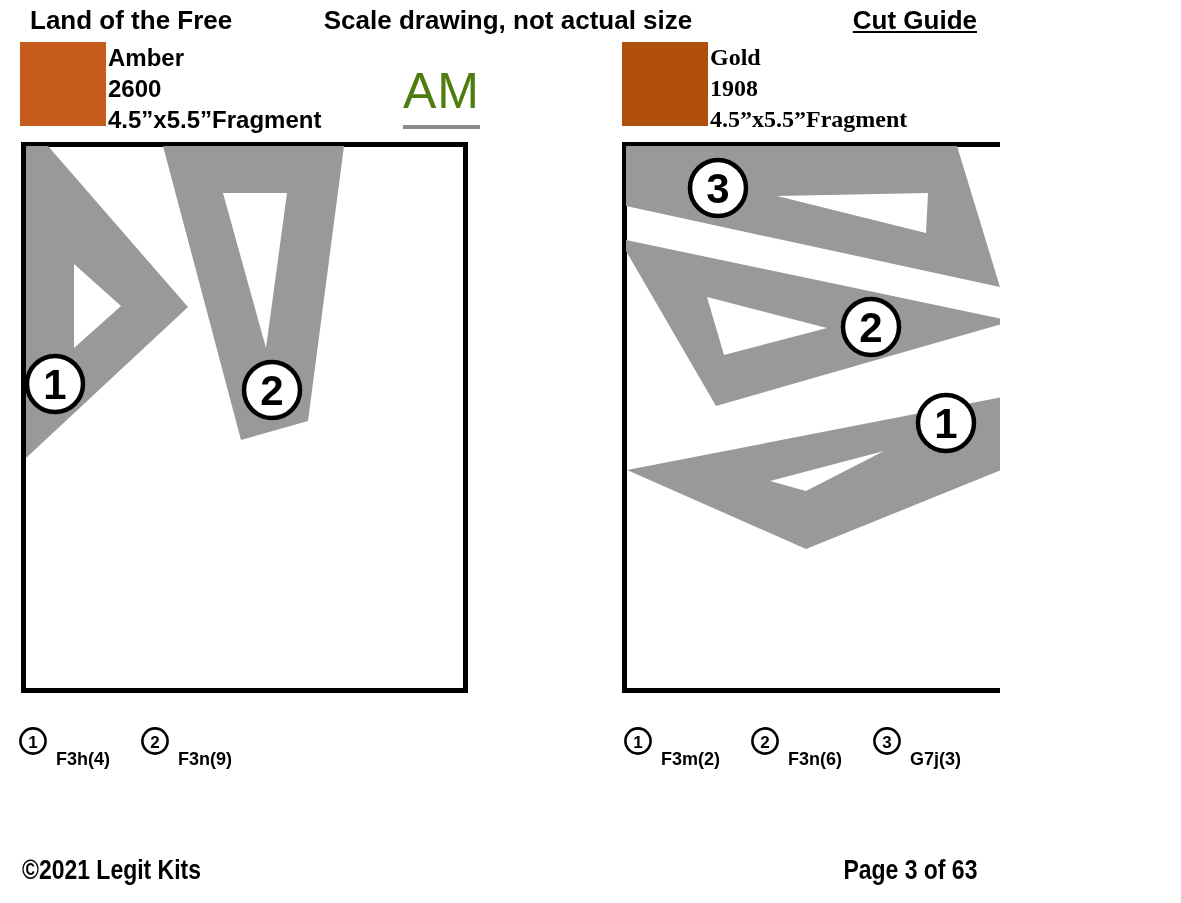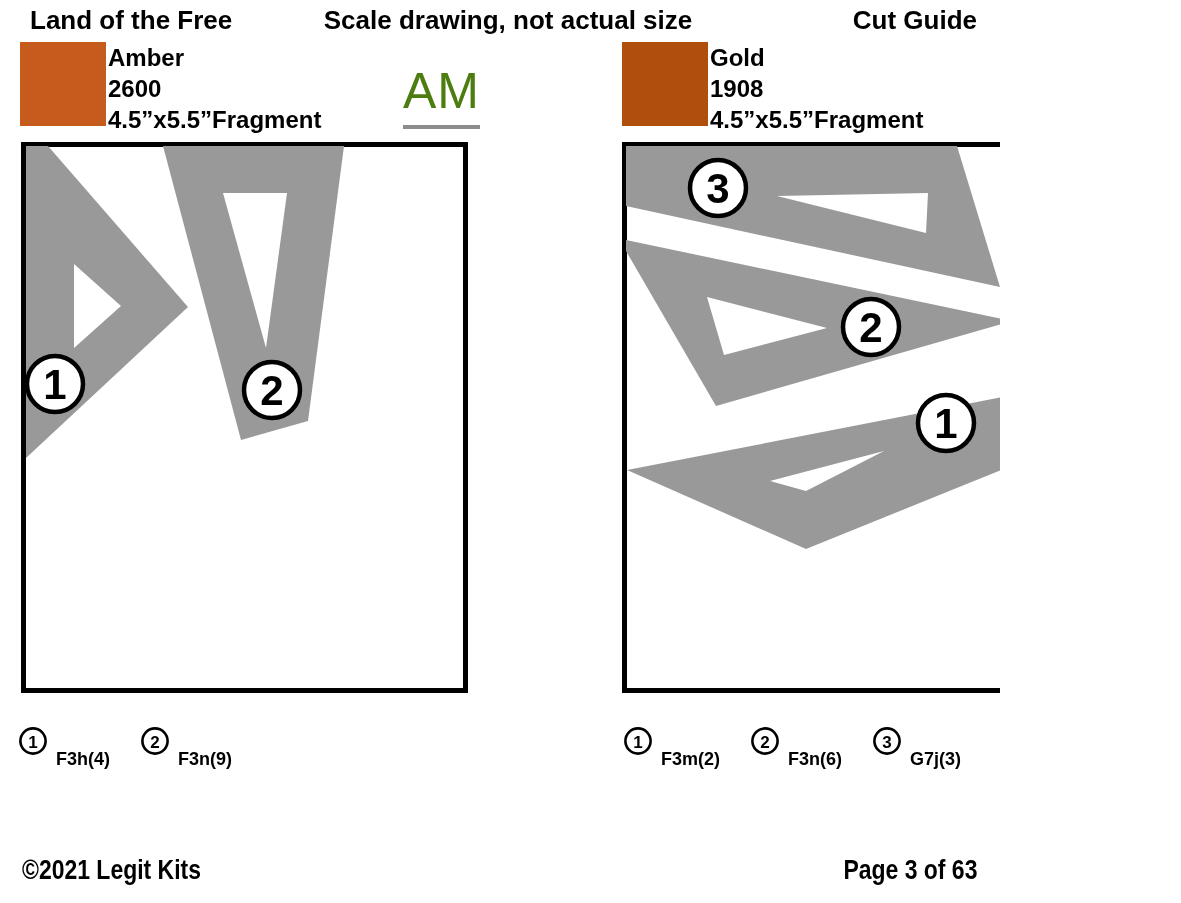--- a/index.html
+++ b/index.html
@@ -3,26 +3,26 @@
 <meta charset="utf-8">
 <title>Cut Guide</title>
 <style>
   html,body{margin:0;padding:0;background:#fff;}
   .page{position:relative;width:1000px;height:903px;background:#fff;overflow:hidden;
         font-family:"Liberation Sans","DejaVu Sans",sans-serif;color:#000;}
   .abs{position:absolute;}
   .hdr{font-size:26px;font-weight:bold;white-space:nowrap;}
   #title-left{left:30px;top:5px;}
   #title-center{left:50%;top:5px;transform:translateX(-50%);margin-left:8px;}
-  #title-right{right:23px;top:5px;}
+  #title-right{right:23px;top:5px;text-decoration:underline;}
   .panel{position:absolute;top:0;left:0;width:100%;height:100%;pointer-events:none;}
   .swatch{top:42px;width:86px;height:84px;}
   .p0 .swatch{left:20px;} .p1 .swatch{left:622px;}
   .fabric-info{top:42px;font-size:24px;font-weight:bold;line-height:31px;white-space:nowrap;}
-  .p0 .fabric-info{left:108px;} .p1 .fabric-info{left:710px;}
+  .p0 .fabric-info{left:108px;} .p1 .fabric-info{left:710px;font-family:Liberation Serif, serif;}
   .panel-code{font-size:50px;font-weight:400;color:#4d7c0f;letter-spacing:1px;line-height:1;margin-left:12px;}
   .p0 .panel-code{left:391px;top:66px;}
   .p1 .panel-code{left:1002px;top:80px;text-align:center;}
   .panel-code.underlined{border-bottom:4px solid #8C8C8C;padding-bottom:9px;}
   .panel-svg{top:142px;}
   .p0 .panel-svg{left:21px;} .p1 .panel-svg{left:622px;}
   .legend{top:712px;display:flex;align-items:center;gap:30px;}
   .p0 .legend{left:18px;} .p1 .legend{left:623px;}
   .legend-item{display:flex;align-items:center;gap:8px;}
   .legend-label{font-size:18px;font-weight:bold;white-space:nowrap;margin-top:37px;}

